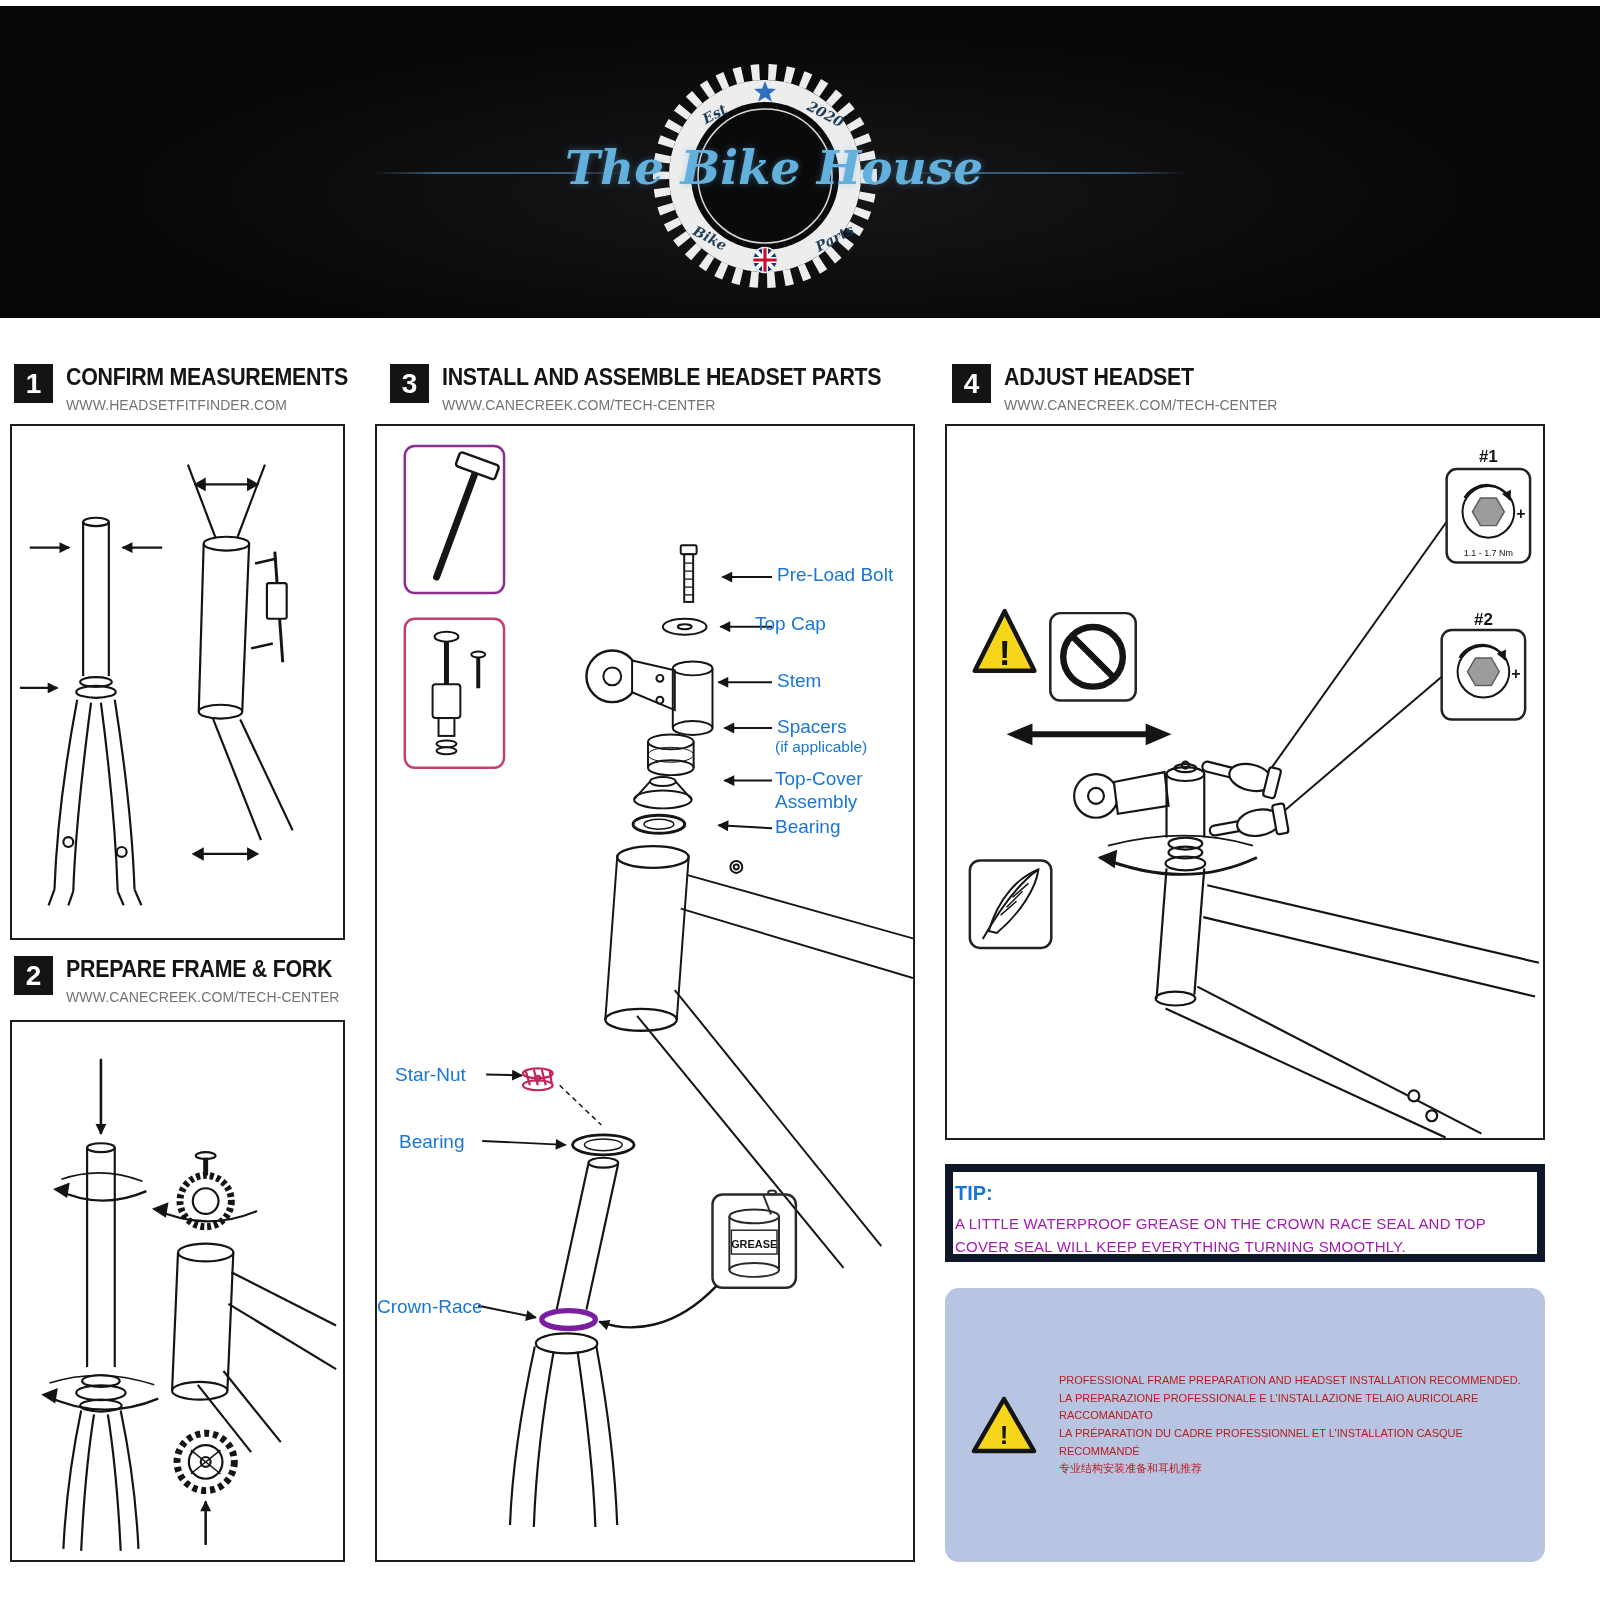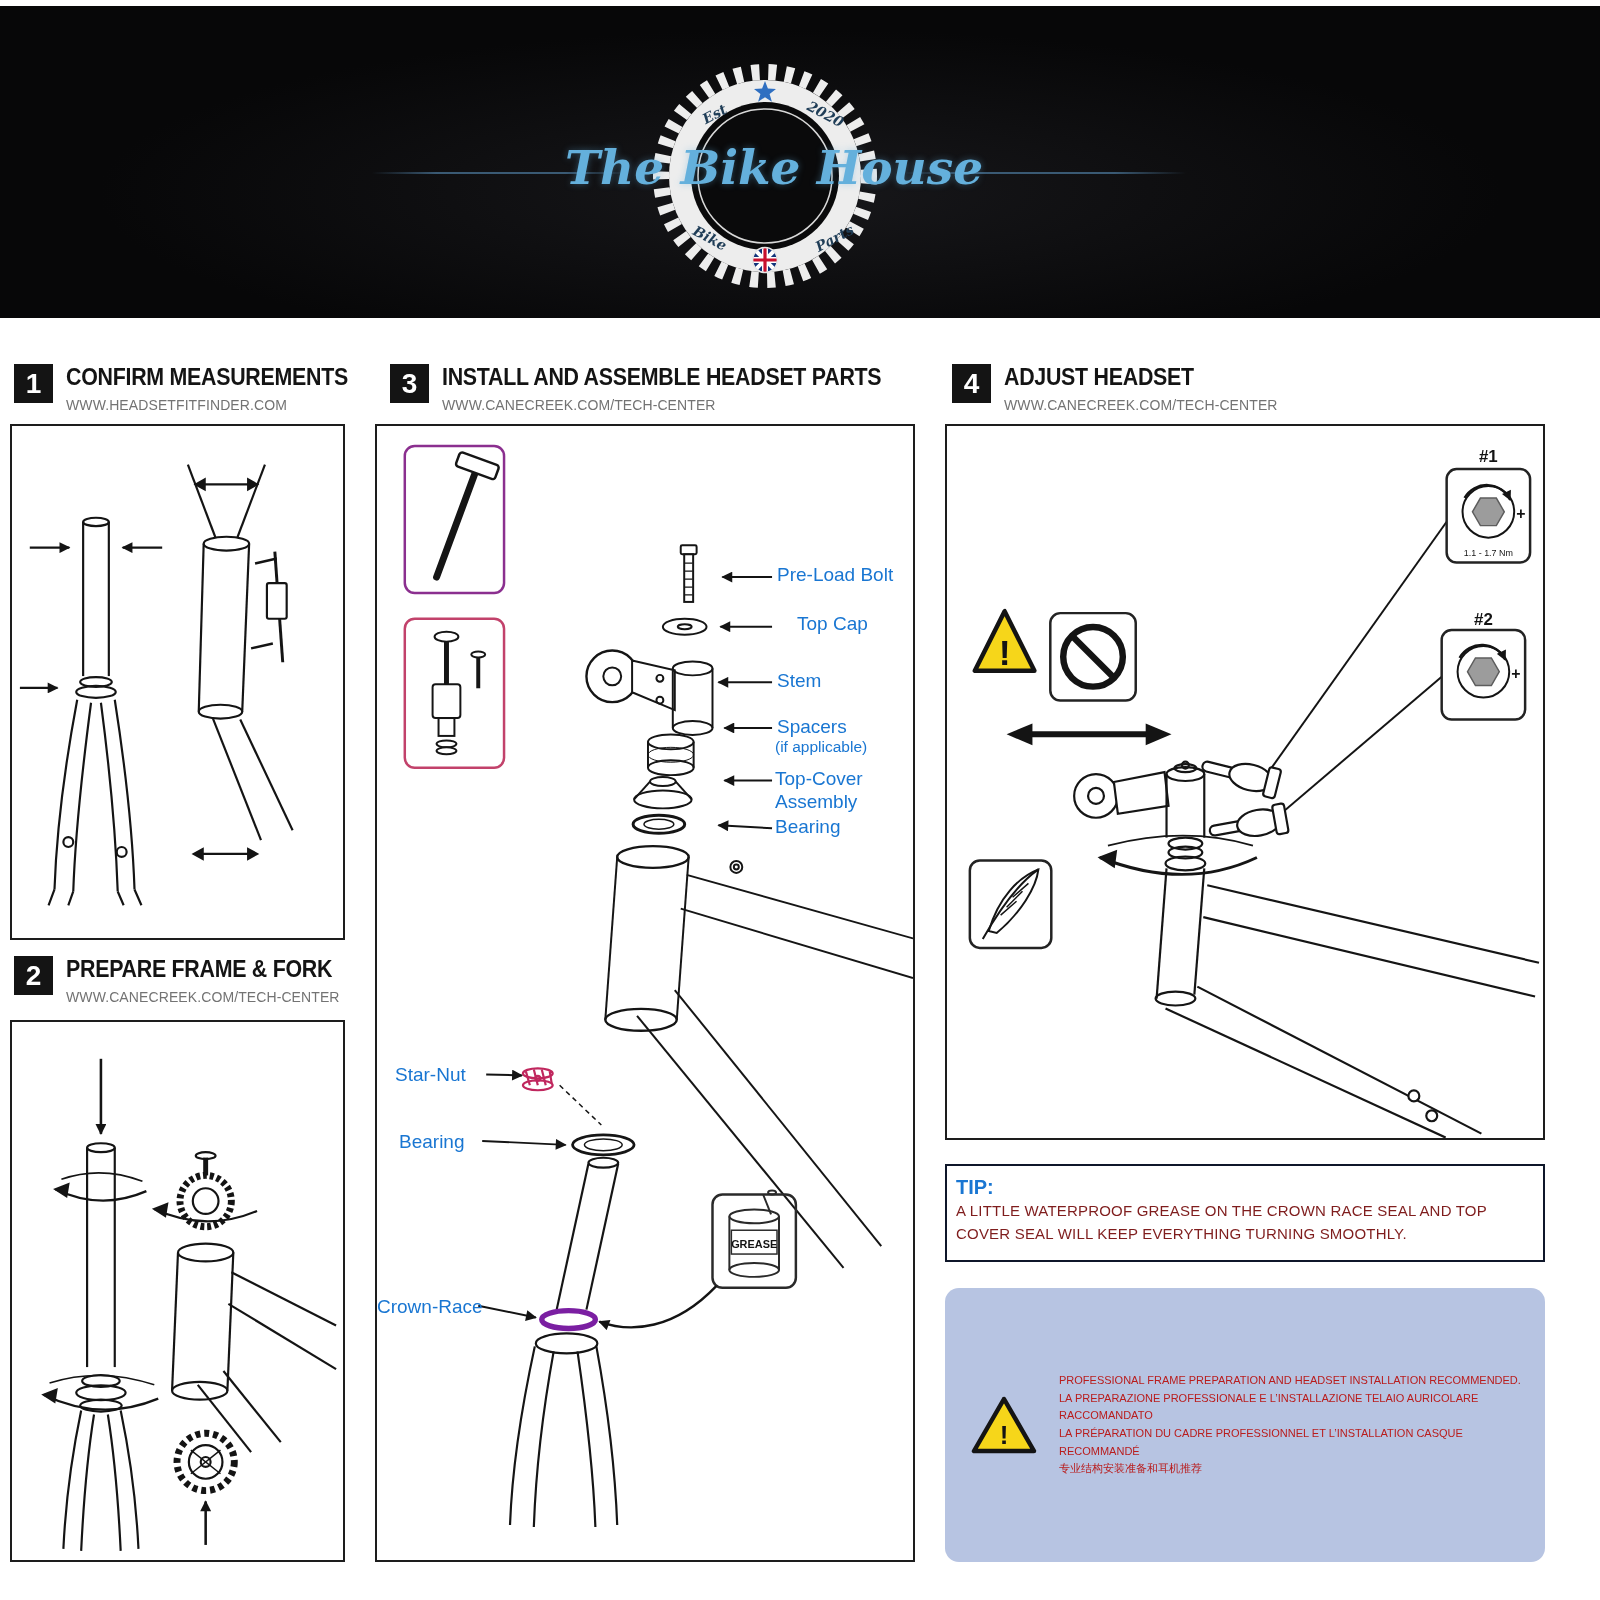--- a/index.html
+++ b/index.html
@@ -30,23 +30,23 @@
   .sec-title{font-size:23px;font-weight:bold;color:#141414;letter-spacing:-.3px;
              transform:scaleX(.93);transform-origin:left top;white-space:nowrap}
   .sec-url{font-size:14px;color:#737373;margin-top:6px;letter-spacing:.1px;white-space:nowrap}
   
   .panel{position:absolute;border:2px solid #1d1d1d;background:#fff}
   .panel svg.fill{position:absolute;inset:0;width:100%;height:100%}
   .plabel{position:absolute;color:#1976d2;font-size:19px;white-space:nowrap}
   .plabel.small{font-size:15.5px}
   .plabel.alignr{}
   
-  .tipbox{position:absolute;border:2px solid #0f172a;background:#fff;padding:10px 9px}
+  .tipbox{position:absolute;border:8px solid #0f172a;background:#fff;padding:10px 2px}
   .tip-head{font-size:20px;font-weight:bold;color:#1976d2}
-  .tip-body{font-size:15px;color:#7f1d1d;line-height:1.55;letter-spacing:.2px}
+  .tip-body{font-size:15px;color:#a21caf;margin-top:7px;line-height:1.55;letter-spacing:.2px}
   .warnbox{position:absolute;background:#b7c4e2;border-radius:14px;display:flex;
            align-items:center;gap:22px;padding:0 20px 0 26px}
   .warn-lines p{font-size:11px;color:#b91c1c;line-height:1.6}
   svg text{font-family:"Liberation Sans",sans-serif;fill:#141414}
 </style>
 </head>
 <body>
 
 <div class="page">
 
@@ -339,21 +339,21 @@
         <line x1="398" y1="302" x2="350" y2="302" marker-end="url(#b3a)"></line>
         <line x1="398" y1="355" x2="350" y2="355" marker-end="url(#b3a)"></line>
         <line x1="398" y1="403" x2="344" y2="400" marker-end="url(#b3a)"></line>
         <line x1="110" y1="651" x2="146" y2="652" marker-end="url(#b3a)"></line>
         <line x1="106" y1="718" x2="190" y2="722" marker-end="url(#b3a)"></line>
         <line x1="102" y1="884" x2="160" y2="896" marker-end="url(#b3a)"></line>
       </g>
     </svg>
 
     <div class="plabel" style="left:400px;top:138px">Pre-Load Bolt</div>
-    <div class="plabel" style="left:420px;top:187px">Top Cap</div>
+    <div class="plabel" style="left:378px;top:187px">Top Cap</div>
     <div class="plabel" style="left:400px;top:244px">Stem</div>
     <div class="plabel" style="left:400px;top:290px">Spacers</div>
     <div class="plabel small" style="left:398px;top:312px">(if applicable)</div>
     <div class="plabel" style="left:398px;top:342px">Top-Cover</div>
     <div class="plabel" style="left:398px;top:365px">Assembly</div>
     <div class="plabel" style="left:398px;top:390px">Bearing</div>
     <div class="plabel alignr" style="left:18px;top:638px;width:88px">Star-Nut</div>
     <div class="plabel alignr" style="left:22px;top:705px;width:82px">Bearing</div>
     <div class="plabel alignr" style="left:0px;top:870px;width:100px">Crown-Race</div>
   </div>

